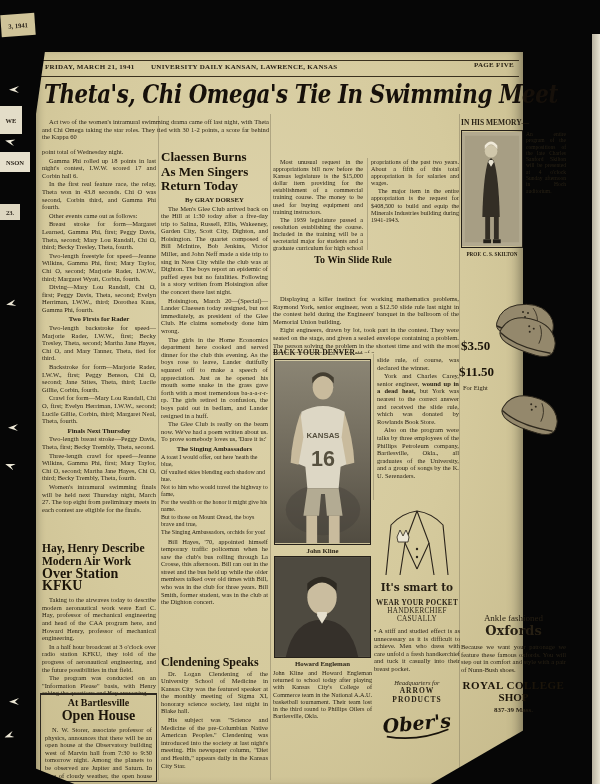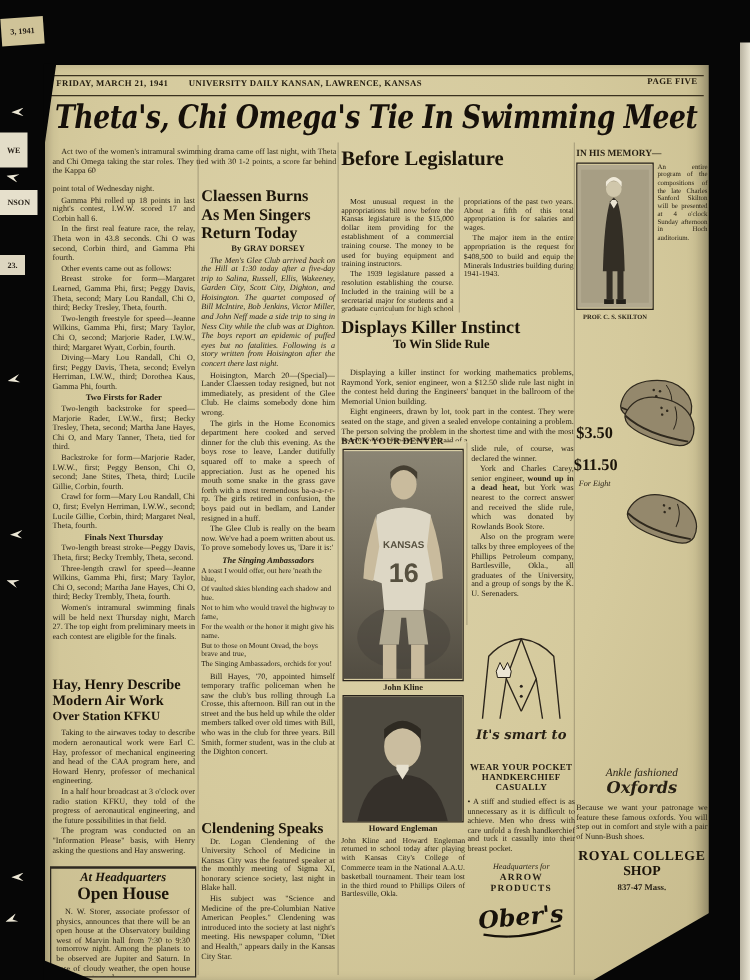--- a/index.html
+++ b/index.html
@@ -1,32 +1,32 @@
 <!DOCTYPE html>
 <html><head>
 <meta charset="utf-8">
 <style>
   *{margin:0;padding:0;box-sizing:border-box}
   html,body{width:600px;height:784px;background:#060606;overflow:hidden}
   body{position:relative;font-family:"Liberation Serif",serif}
   .abs{position:absolute}
   #stage{position:absolute;left:0;top:0;width:600px;height:784px;background:#060606}
-  #paper{position:absolute;left:36px;top:52px;width:531px;height:732px;
+  #paper{position:absolute;left:36px;top:52px;width:487px;height:732px;
     background:radial-gradient(ellipse at 45% 35%, #ddd3ab 0%, #d5ca9d 55%, #c6ba8c 100%);
     color:#261f13;box-shadow:inset -10px 0 14px -8px rgba(0,0,0,.45), inset 8px 0 10px -8px rgba(0,0,0,.35)}
   .hrule{position:absolute;left:4px;right:4px;height:1px;background:#3a311f}
   .vrule{position:absolute;width:1px;background:#8d8466;opacity:.55}
   .mast{position:absolute;font-size:7px;font-weight:bold;letter-spacing:.3px;color:#241d10;white-space:nowrap}
   .headline{position:absolute;font-family:"DejaVu Serif",serif;font-style:italic;font-weight:bold;
     font-size:26px;letter-spacing:-.5px;color:#16100a;white-space:nowrap;transform:scaleX(.82);transform-origin:left center}
   .body{font-size:6.5px;line-height:7.6px;text-align:justify;color:#292215}
   .body p{margin:0 0 1px;text-indent:7px}
   .body p.noind{text-indent:0}
   .body .sub{font-weight:bold;text-align:center;text-indent:0;font-size:6.8px;margin:2px 0 1px}
-  .ital{font-style:italic}
+  .ital{}
   .h-a{font-family:"Liberation Serif",serif;font-weight:bold;color:#1c150a}
   .photo{display:block;border:1px solid #26211a;margin:2px auto}
   .cap{font-size:6.8px;font-weight:bold;text-align:center;margin:1px 0 2px}
   .patch{position:absolute;background:#ddd6c0;color:#2a231a;font-size:6.5px;font-weight:bold;
     display:flex;align-items:center;justify-content:center;overflow:hidden}
   .mark{position:absolute;width:10px;height:7px;background:#ebe6d4;clip-path:polygon(0 55%,100% 0,60% 55%,100% 100%)}
   .obers{font-family:"DejaVu Serif",serif;font-style:italic;font-weight:bold;font-size:19px;color:#17120a;
     transform:rotate(-5deg);margin-top:8px}
 </style>
 </head>
@@ -88,30 +88,30 @@
       <p>Crawl for form—Mary Lou Randall, Chi O, first; Evelyn Herriman, I.W.W., second; Lucile Gillie, Corbin, third; Margaret Neal, Theta, fourth.</p>
       <p class="sub">Finals Next Thursday</p>
       <p>Two-length breast stroke—Peggy Davis, Theta, first; Becky Trembly, Theta, second.</p>
       <p>Three-length crawl for speed—Jeanne Wilkins, Gamma Phi, first; Mary Taylor, Chi O, second; Martha Jane Hayes, Chi O, third; Becky Trembly, Theta, fourth.</p>
       <p>Women's intramural swimming finals will be held next Thursday night, March 27. The top eight from preliminary meets in each contest are eligible for the finals.</p>
     </div>
 
     <div class="abs" style="left:6px;top:490px;width:114px">
       <div class="h-a" style="font-size:11.5px;line-height:12.8px">Hay, Henry Describe</div>
       <div class="h-a" style="font-size:11.5px;line-height:12.8px">Modern Air Work</div>
-      <div class="h-a" style="font-size:10px;line-height:12.8px;margin-bottom:3px">Over Station KFKU</div>
+      <div class="h-a" style="font-size:14px;line-height:12.8px;margin-bottom:3px">Over Station KFKU</div>
       <div class="body">
         <p>Taking to the airwaves today to describe modern aeronautical work were Earl C. Hay, professor of mechanical engineering and head of the CAA program here, and Howard Henry, professor of mechanical engineering.</p>
         <p>In a half hour broadcast at 3 o'clock over radio station KFKU, they told of the progress of aeronautical engineering, and the future possibilities in that field.</p>
         <p>The program was conducted on an "Information Please" basis, with Henry asking the questions and Hay answering.</p>
       </div>
     </div>
 
     <div class="abs" style="left:4px;top:641px;width:117px;height:89px;border:1px solid #2e2920;border-top:2px solid #2e2920;padding:2px 4px;overflow:hidden">
-      <div class="h-a ital" style="font-size:10px;text-align:center">At Headquarters</div>
+      <div class="h-a ital" style="font-size:10px;text-align:center">At Bartlesville</div>
       <div class="h-a" style="font-size:14px;text-align:center;margin-bottom:2px">Open House</div>
       <div class="body">
         <p>N. W. Storer, associate professor of physics, announces that there will be an open house at the Observatory building west of Marvin hall from 7:30 to 9:30 tomorrow night. Among the planets to be observed are Jupiter and Saturn. In case of cloudy weather, the open house will be postponed.</p>
       </div>
     </div>
 
     <div class="abs" style="left:125px;top:98px;width:107px">
       <div class="h-a" style="font-size:13px;line-height:14.5px">Claessen Burns</div>
       <div class="h-a" style="font-size:13px;line-height:14.5px">As Men Singers</div>
       <div class="h-a" style="font-size:13px;line-height:14.5px;margin-bottom:2px">Return Today</div>
@@ -136,34 +136,32 @@
 
     <div class="abs" style="left:125px;top:604px;width:107px;height:126px;overflow:hidden">
       <div class="h-a" style="font-size:12px;line-height:13.5px">Clendening Speaks</div>
       <div class="body">
         <p>Dr. Logan Clendening of the University School of Medicine in Kansas City was the featured speaker at the monthly meeting of Sigma XI, honorary science society, last night in Blake hall.</p>
         <p>His subject was "Science and Medicine of the pre-Columbian Native American Peoples." Clendening was introduced into the society at last night's meeting. His newspaper column, "Diet and Health," appears daily in the Kansas City Star.</p>
       </div>
     </div>
 
     <div class="abs" style="left:237px;top:66px;width:186px">
-      <div class="h-a" style="font-size:16.5px;line-height:18.5px">Before Legislature</div>
     </div>
     <div class="abs body" style="left:237px;top:106px;width:90px;height:94px;overflow:hidden;font-size:6.2px;line-height:7.1px">
       <p>Most unusual request in the appropriations bill now before the Kansas legislature is the $15,000 dollar item providing for the establishment of a commercial training course. The money to be used for buying equipment and training instructors.</p>
       <p>The 1939 legislature passed a resolution establishing the course. Included in the training will be a secretarial major for students and a graduate curriculum for high school commercial teachers.</p>
 
     </div>
     <div class="abs body" style="left:335px;top:106px;width:88px;height:94px;overflow:hidden;font-size:6.2px;line-height:7.1px">
       <p class="noind">propriations of the past two years. About a fifth of this total appropriation is for salaries and wages.</p>
       <p>The major item in the entire appropriation is the request for $408,500 to build and equip the Minerals Industries building during 1941-1943.</p>
     </div>
 
     <div class="abs" style="left:237px;top:202px;width:186px">
-      <div class="h-a" style="font-size:14.5px;line-height:16px">Displays Killer Instinct</div>
       <div class="h-a" style="font-size:10px;line-height:11px;text-align:center;width:160px">To Win Slide Rule</div>
     </div>
     <div class="abs body" style="left:237px;top:243px;width:186px;height:58px;overflow:hidden">
       <p>Displaying a killer instinct for working mathematics problems, Raymond York, senior engineer, won a $12.50 slide rule last night in the contest held during the Engineers' banquet in the ballroom of the Memorial Union building.</p>
       <p>Eight engineers, drawn by lot, took part in the contest. They were seated on the stage, and given a sealed envelope containing a problem. The person solving the problem in the shortest time and with the most nearly correct answer, with the aid of a</p>
     </div>
     <div class="abs body" style="left:341px;top:304px;width:82px;height:144px;overflow:hidden">
       <p class="noind">slide rule, of course, was declared the winner.</p>
       <p>
         <span>York and Charles Carey, senior engineer, </span><b>wound up in a dead heat,</b><span> but York was nearest to the correct answer and received the slide rule, which was donated by Rowlands Book Store.</span>
@@ -214,22 +212,22 @@
           <path d="M12 74 L17 24 Q28 12 43 10 Q58 12 69 24 L74 74"></path>
           <path d="M43 10 L31 42 L43 68"></path>
           <path d="M43 10 L55 42 L43 68"></path>
           <path d="M31 42 L26 74 M55 42 L60 74"></path>
         </g>
         <path d="M23 36 L26 29 L29 35 L32 29 L35 36 L34 41 L24 41 Z" fill="#ece6d4" stroke="#2b241b" stroke-width="0.8"></path>
         <circle cx="43" cy="48" r="1.2" fill="#2b241b"></circle>
         <circle cx="43" cy="56" r="1.2" fill="#2b241b"></circle>
       </svg>
       <div class="ital" style="font-family:'DejaVu Serif',serif;font-size:10.5px;font-weight:bold">It's smart to</div>
-      <div style="font-size:7.2px;font-weight:bold;letter-spacing:.3px;margin-top:16px">WEAR YOUR POCKET</div>
-      <div style="font-size:7.2px;font-weight:bold;letter-spacing:.3px">HANDKERCHIEF CASUALLY</div>
+      <div style="font-size:7.2px;font-weight:bold;letter-spacing:.3px;margin-top:6px">WEAR YOUR POCKET</div>
+      <div style="font-size:7.2px;font-weight:normal;letter-spacing:.3px">HANDKERCHIEF CASUALLY</div>
       <div class="body" style="margin-top:4px;text-align:justify">
         <p class="noind">• A stiff and studied effect is as unnecessary as it is difficult to achieve. Men who dress with care unfold a fresh handkerchief and tuck it casually into their breast pocket.</p>
       </div>
       <div style="font-size:6.5px;font-style:italic;margin-top:6px">Headquarters for</div>
       <div style="font-size:7.5px;font-weight:bold;letter-spacing:1px">ARROW PRODUCTS</div>
       <div class="obers">
         <span>Ober's</span>
         <svg width="66" height="9" viewBox="0 0 66 9" style="display:block;margin:-3px auto 0">
           <path d="M2 3 Q33 11 64 1" stroke="#17120a" stroke-width="1.8" fill="none"></path>
         </svg>
@@ -273,21 +271,21 @@
     </svg>
 
     <div class="abs" style="left:425px;top:560px;width:105px;text-align:center">
       <div class="ital" style="font-size:9px;margin-top:1px">Ankle fashioned</div>
       <div class="ital" style="font-family:'DejaVu Serif',serif;font-size:13px;font-weight:bold">Oxfords</div>
       <div class="body" style="margin-top:5px;text-align:justify">
         <p class="noind">Because we want your patronage we feature these famous oxfords. You will step out in comfort and style with a pair of Nunn-Bush shoes.</p>
       </div>
       <div class="h-a" style="font-size:11px;margin-top:6px;letter-spacing:.5px">ROYAL COLLEGE</div>
       <div class="h-a" style="font-size:11px">SHOP</div>
-      <div style="font-size:7px;font-weight:bold;margin-top:3px">837-47 Mass.</div>
+      <div style="font-size:7px;font-weight:bold;margin-top:3px">837-39 Mass.</div>
     </div>
 
     <div class="abs" style="right:-1px;bottom:-1px;width:95px;height:55px;background:#060606;clip-path:polygon(100% 0,100% 100%,0 100%)"></div>
     <div class="abs" style="left:-1px;bottom:-1px;width:42px;height:24px;background:#060606;clip-path:polygon(0 30%,0 100%,100% 100%)"></div>
     <div class="abs" style="left:-1px;top:-1px;width:10px;height:70px;background:#060606;clip-path:polygon(0 0,100% 0,0 100%)"></div>
   </div>
 
   <div class="abs" style="left:592px;top:34px;width:8px;height:750px;background:linear-gradient(90deg,#b8b2a0,#e9e4d3)"></div>
 
 </div>

